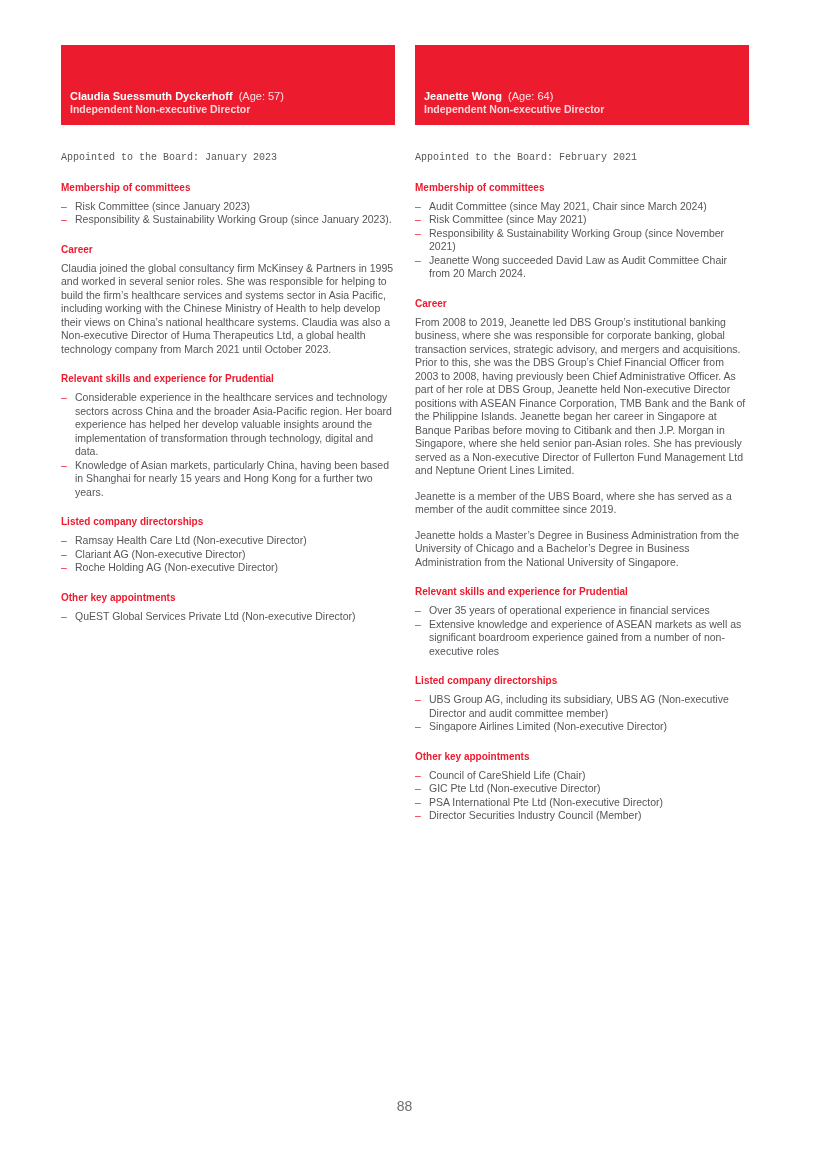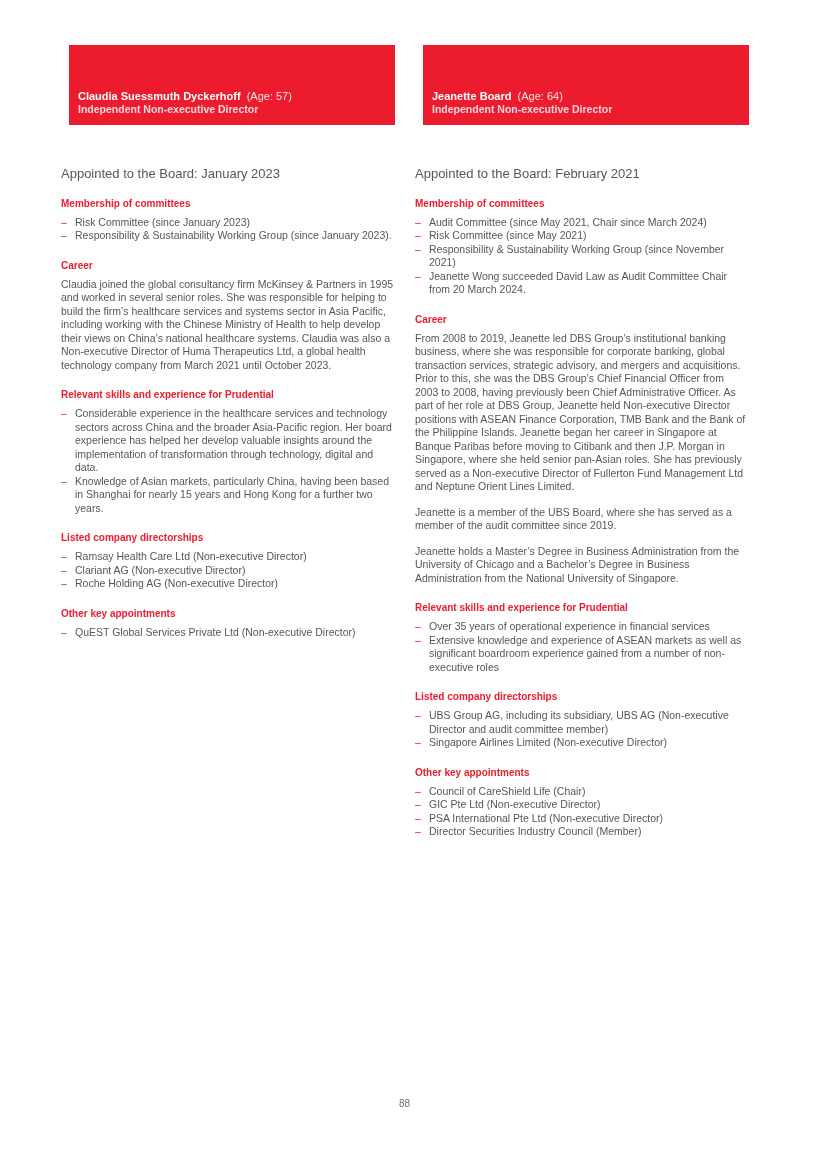--- a/index.html
+++ b/index.html
@@ -22,21 +22,20 @@
   }
   .col { width: 334px; }
 
   .banner {
     height: 80px;
     background: #ED1B2E;
     display: flex;
     flex-direction: column;
     justify-content: flex-end;
     padding: 8px 10px 9px 9px;
-    margin-left: 8px;
   }
   .banner-name-line {
     color: #ffffff;
     font-size: 11px;
     font-weight: bold;
     line-height: 13px;
     white-space: nowrap;
   }
   .banner-age {
     font-weight: normal;
@@ -44,23 +43,24 @@
     margin-left: 3px;
   }
   .banner-role {
     color: rgba(255,255,255,0.82);
     font-size: 10.5px;
     line-height: 13px;
     font-weight: bold;
   }
 
   .appointed {
-    margin: 42px 0 0 0;
-    font-size: 13px;
+    margin: 26px 0 0 0;
+    font-size: 10px;
     line-height: 13.5px;
+    font-family: Liberation Mono, monospace;
   }
 
   .section-heading {
     color: #ED1B2E;
     font-size: 10px;
     line-height: 15px;
     font-weight: bold;
     margin: 15px 0 5px 0;
   }
 
@@ -87,21 +87,21 @@
     color: #ED1B2E;
   }
   .item-text { flex: 1; }
 
   .page-num {
     position: absolute;
     top: 1098px;
     left: 61px;
     width: 687px;
     text-align: center;
-    font-size: 10px;
+    font-size: 14px;
     color: #6d6e71;
   }
 </style>
 </head>
 <body>
 
 <div class="page">
   <div class="columns">
 
     <section class="col">
@@ -163,21 +163,21 @@
         <li class="dash-item">
           <span class="dash">–</span>
           <span class="item-text">QuEST Global Services Private Ltd (Non-executive Director)</span>
         </li>
       </ul>
     </section>
 
     <section class="col">
       <div class="banner">
         <div class="banner-name-line">
-          <span>Jeanette Board</span>
+          <span>Jeanette Wong</span>
           <span class="banner-age">(Age: 64)</span>
         </div>
         <div class="banner-role">Independent Non-executive Director</div>
       </div>
 
       <p class="appointed">Appointed to the Board: February 2021</p>
 
       <h3 class="section-heading">Membership of committees</h3>
       <ul class="dash-list">
         <li class="dash-item">

